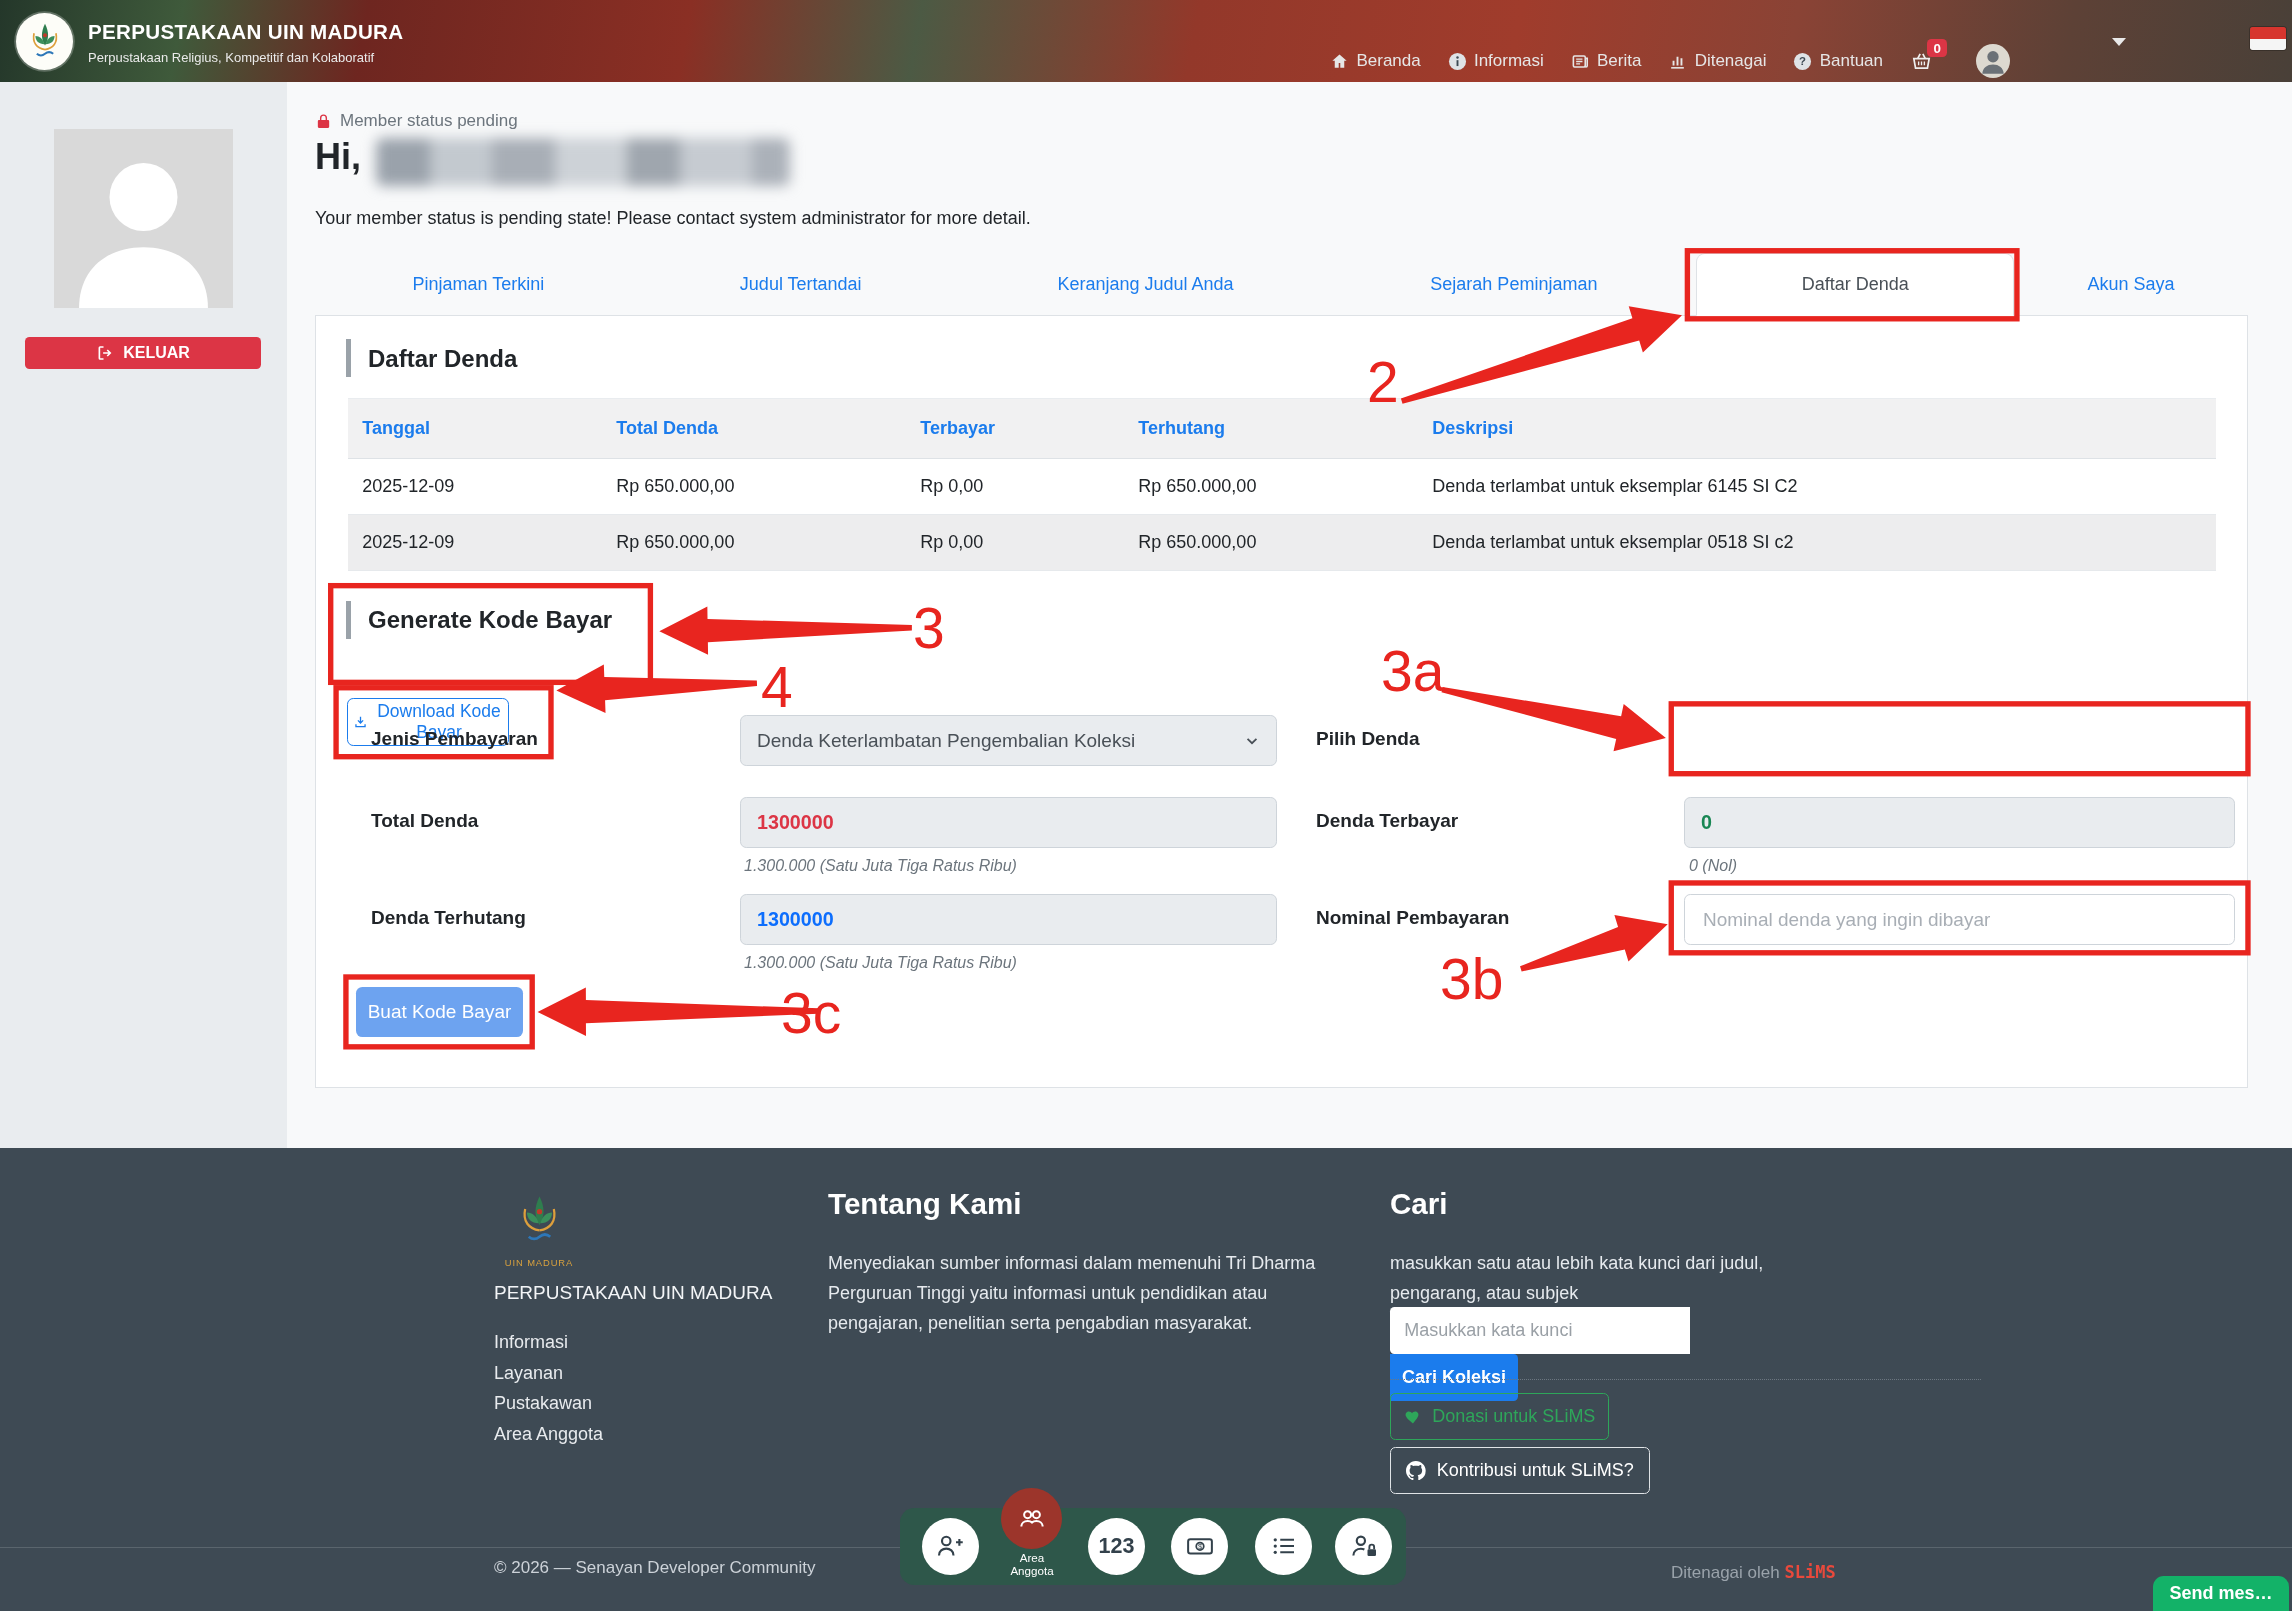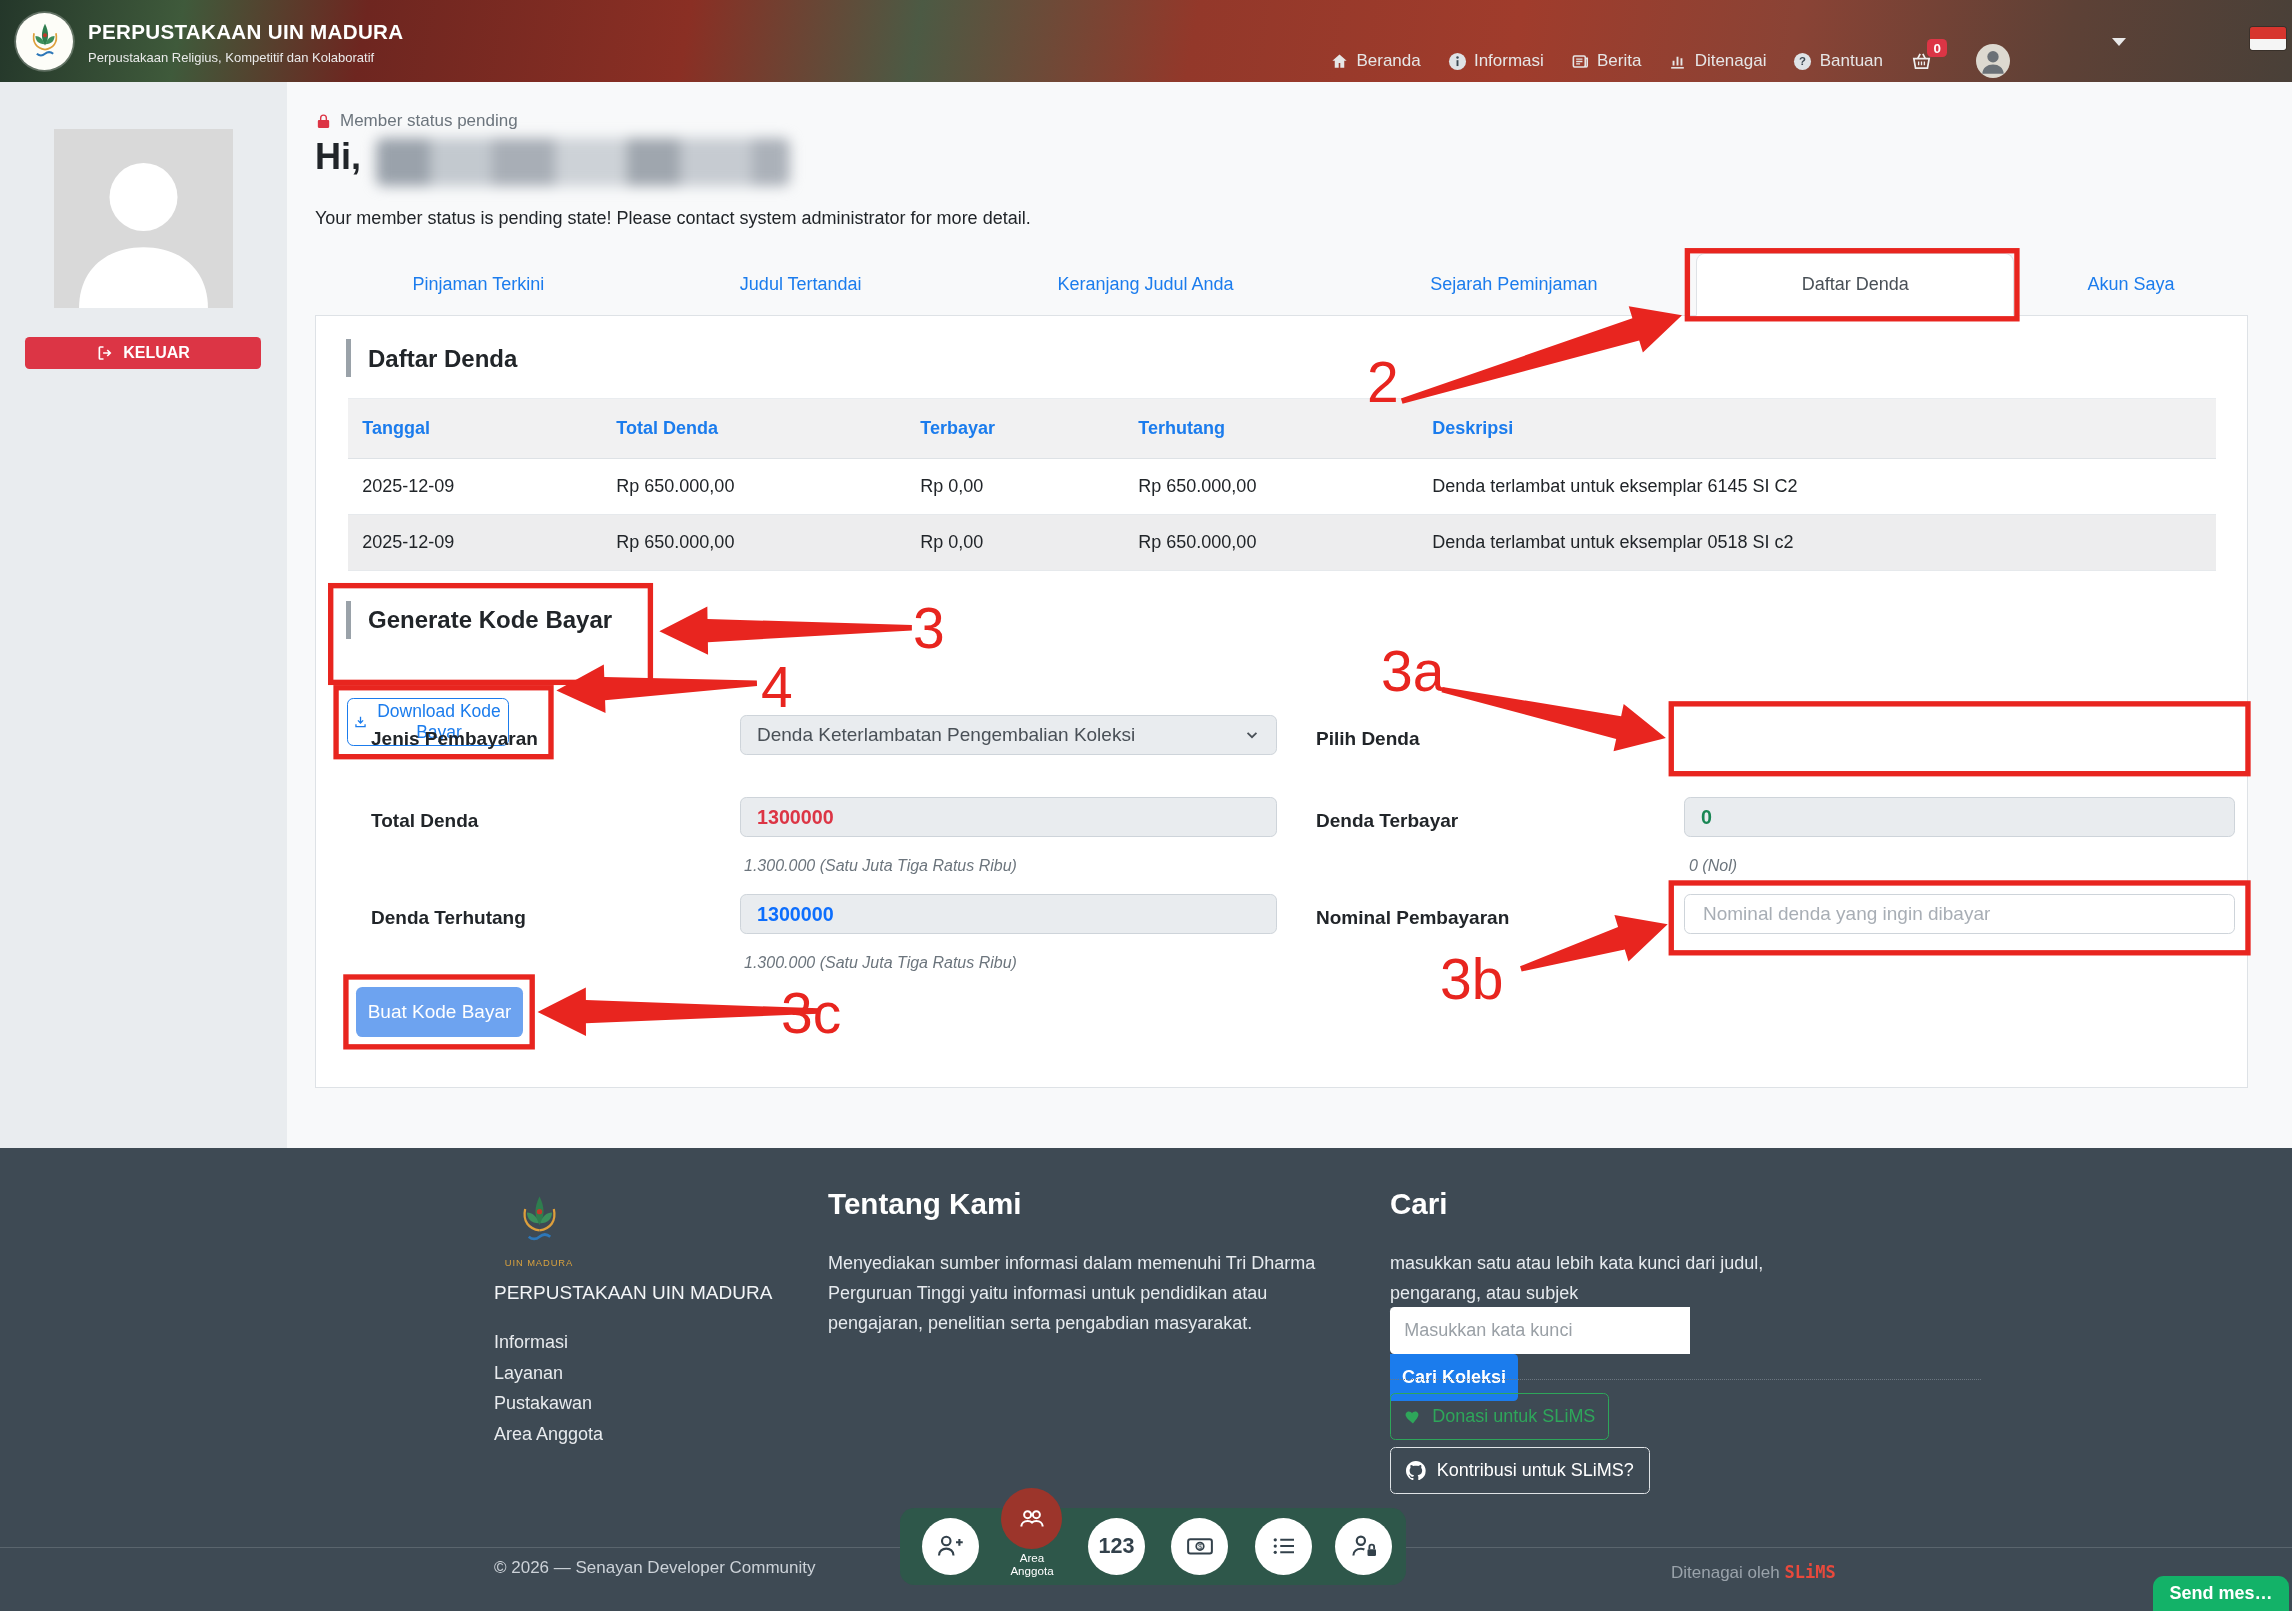--- a/index.html
+++ b/index.html
@@ -36,21 +36,21 @@
   
   .panel{position:absolute;left:315px;top:316px;width:1933px;height:772px;background:#fff;border:0.9px solid #dee2e6;border-top:none;box-sizing:border-box;}
   .sec-bar{position:absolute;width:5.4px;height:38px;background:#9aa2a9;}
   .sec-title{position:absolute;font-size:24px;font-weight:bold;color:#212529;}
   table.fines{position:absolute;left:32px;top:82px;width:1868px;border-collapse:collapse;font-size:18px;}
   table.fines th{background:#f1f1f2;color:#1b7ced;text-align:left;font-weight:bold;padding:19px 14.3px;border-bottom:0.9px solid #dee2e6;border-top:0.9px solid #e9ecef;}
   table.fines td{padding:17px 14.3px;color:#212529;border-bottom:0.9px solid #e6e9ec;}
   table.fines tr.striped td{background:#ededee;}
   .btn-download{position:absolute;left:31px;top:382px;width:162px;height:48px;background:#fff;border:0.9px solid #1b7ced;border-radius:6.3px;color:#1b7ced;font-size:17.5px;display:flex;align-items:center;justify-content:center;gap:9px;cursor:pointer;font-family:inherit;}
   .flabel{position:absolute;font-size:19px;font-weight:bold;color:#212529;margin-left:12px;}
-  .ctrl{position:absolute;height:40px;border:0.9px solid #ced4da;border-radius:6.3px;box-sizing:border-box;display:flex;align-items:center;padding:0 16px;font-size:19px;background:#fff;color:#212529;}
+  .ctrl{position:absolute;height:51px;border:0.9px solid #ced4da;border-radius:6.3px;box-sizing:border-box;display:flex;align-items:center;padding:0 16px;font-size:19px;background:#fff;color:#212529;}
   .ctrl.disabled{background:#e9ecef;}
   .ctrl .val{font-weight:bold;font-size:19.7px;}
   .ctrl .chev{margin-left:auto;}
   .ctrl input{border:none;outline:none;background:transparent;font-size:19px;width:100%;font-family:inherit;color:#212529;}
   .ctrl input::placeholder{color:#a8aeb5;}
   .fhelp{position:absolute;font-size:16px;font-style:italic;color:#6c757d;}
   .btn-submit{position:absolute;left:40px;top:671px;width:167px;height:50px;background:#6da3f0;border:none;border-radius:6.3px;color:#fff;font-size:19px;display:flex;align-items:center;justify-content:center;cursor:pointer;font-family:inherit;}
   
   .footer{position:absolute;left:0;top:1148px;width:2293px;height:463px;background:#3e4a54;color:#fff;}
   .f-logo{position:absolute;left:518px;top:45px;}

